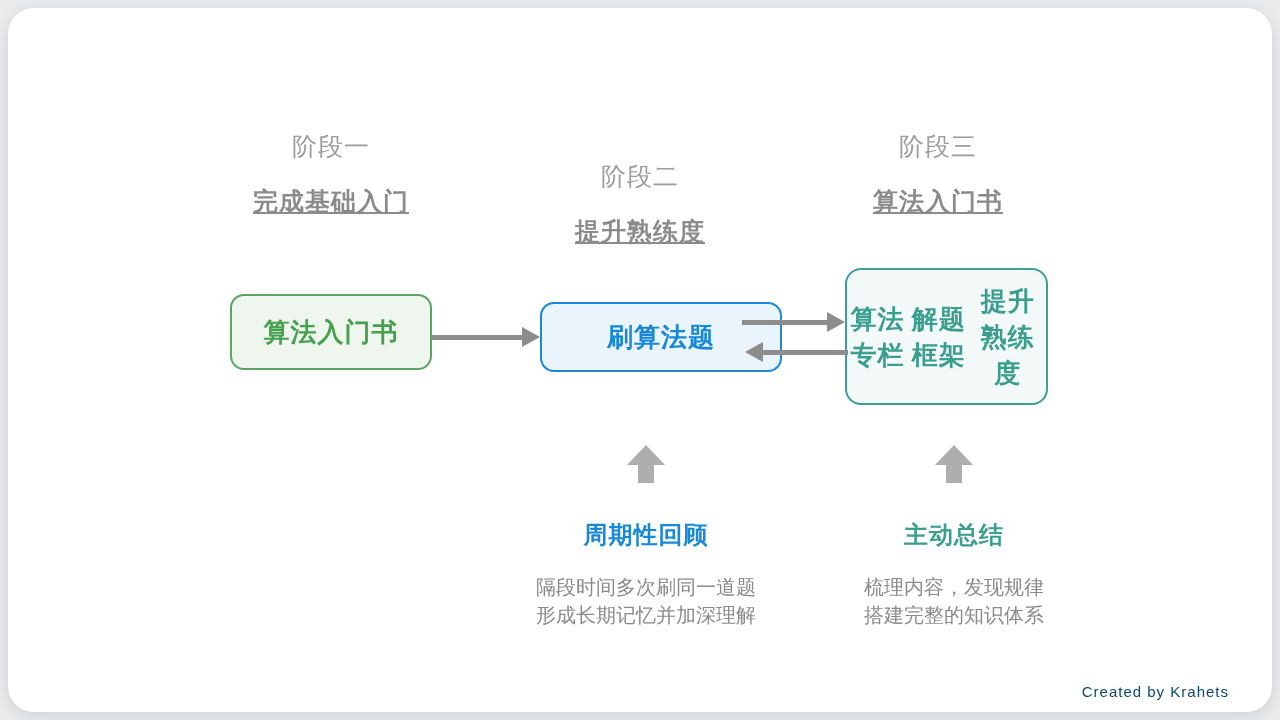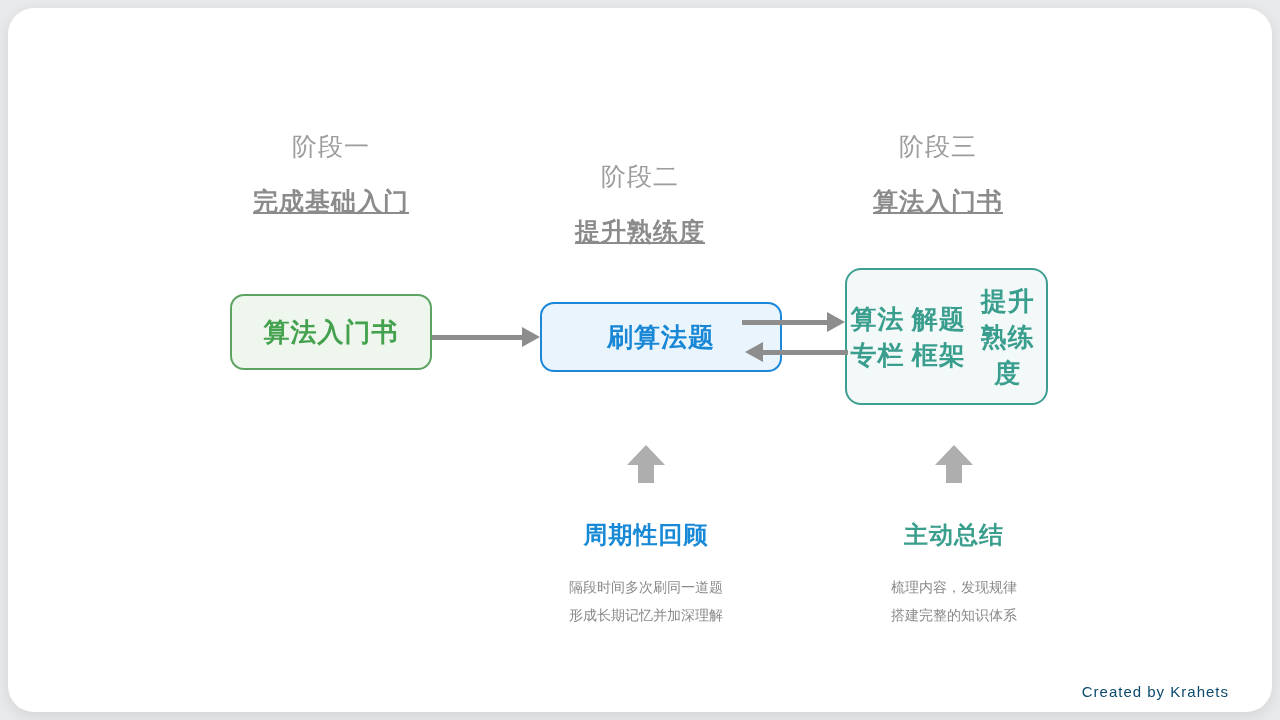--- a/index.html
+++ b/index.html
@@ -143,21 +143,21 @@
   }
   .annotation-title {
     font-size: 24px;
     font-weight: bold;
     letter-spacing: 1px;
   }
   .annotation-title.blue { color: #1789d6; }
   .annotation-title.teal { color: #3a9e8d; }
   .annotation-desc {
     margin-top: 22px;
-    font-size: 14px;
+    font-size: 20px;
     line-height: 28px;
     color: #8a8a8a;
     text-align: center;
   }
   #annotation-review  { left: 468px; top: 511px; }
   #annotation-summary { left: 776px; top: 511px; }
   
   .credit {
     position: absolute;
     right: 43px;

